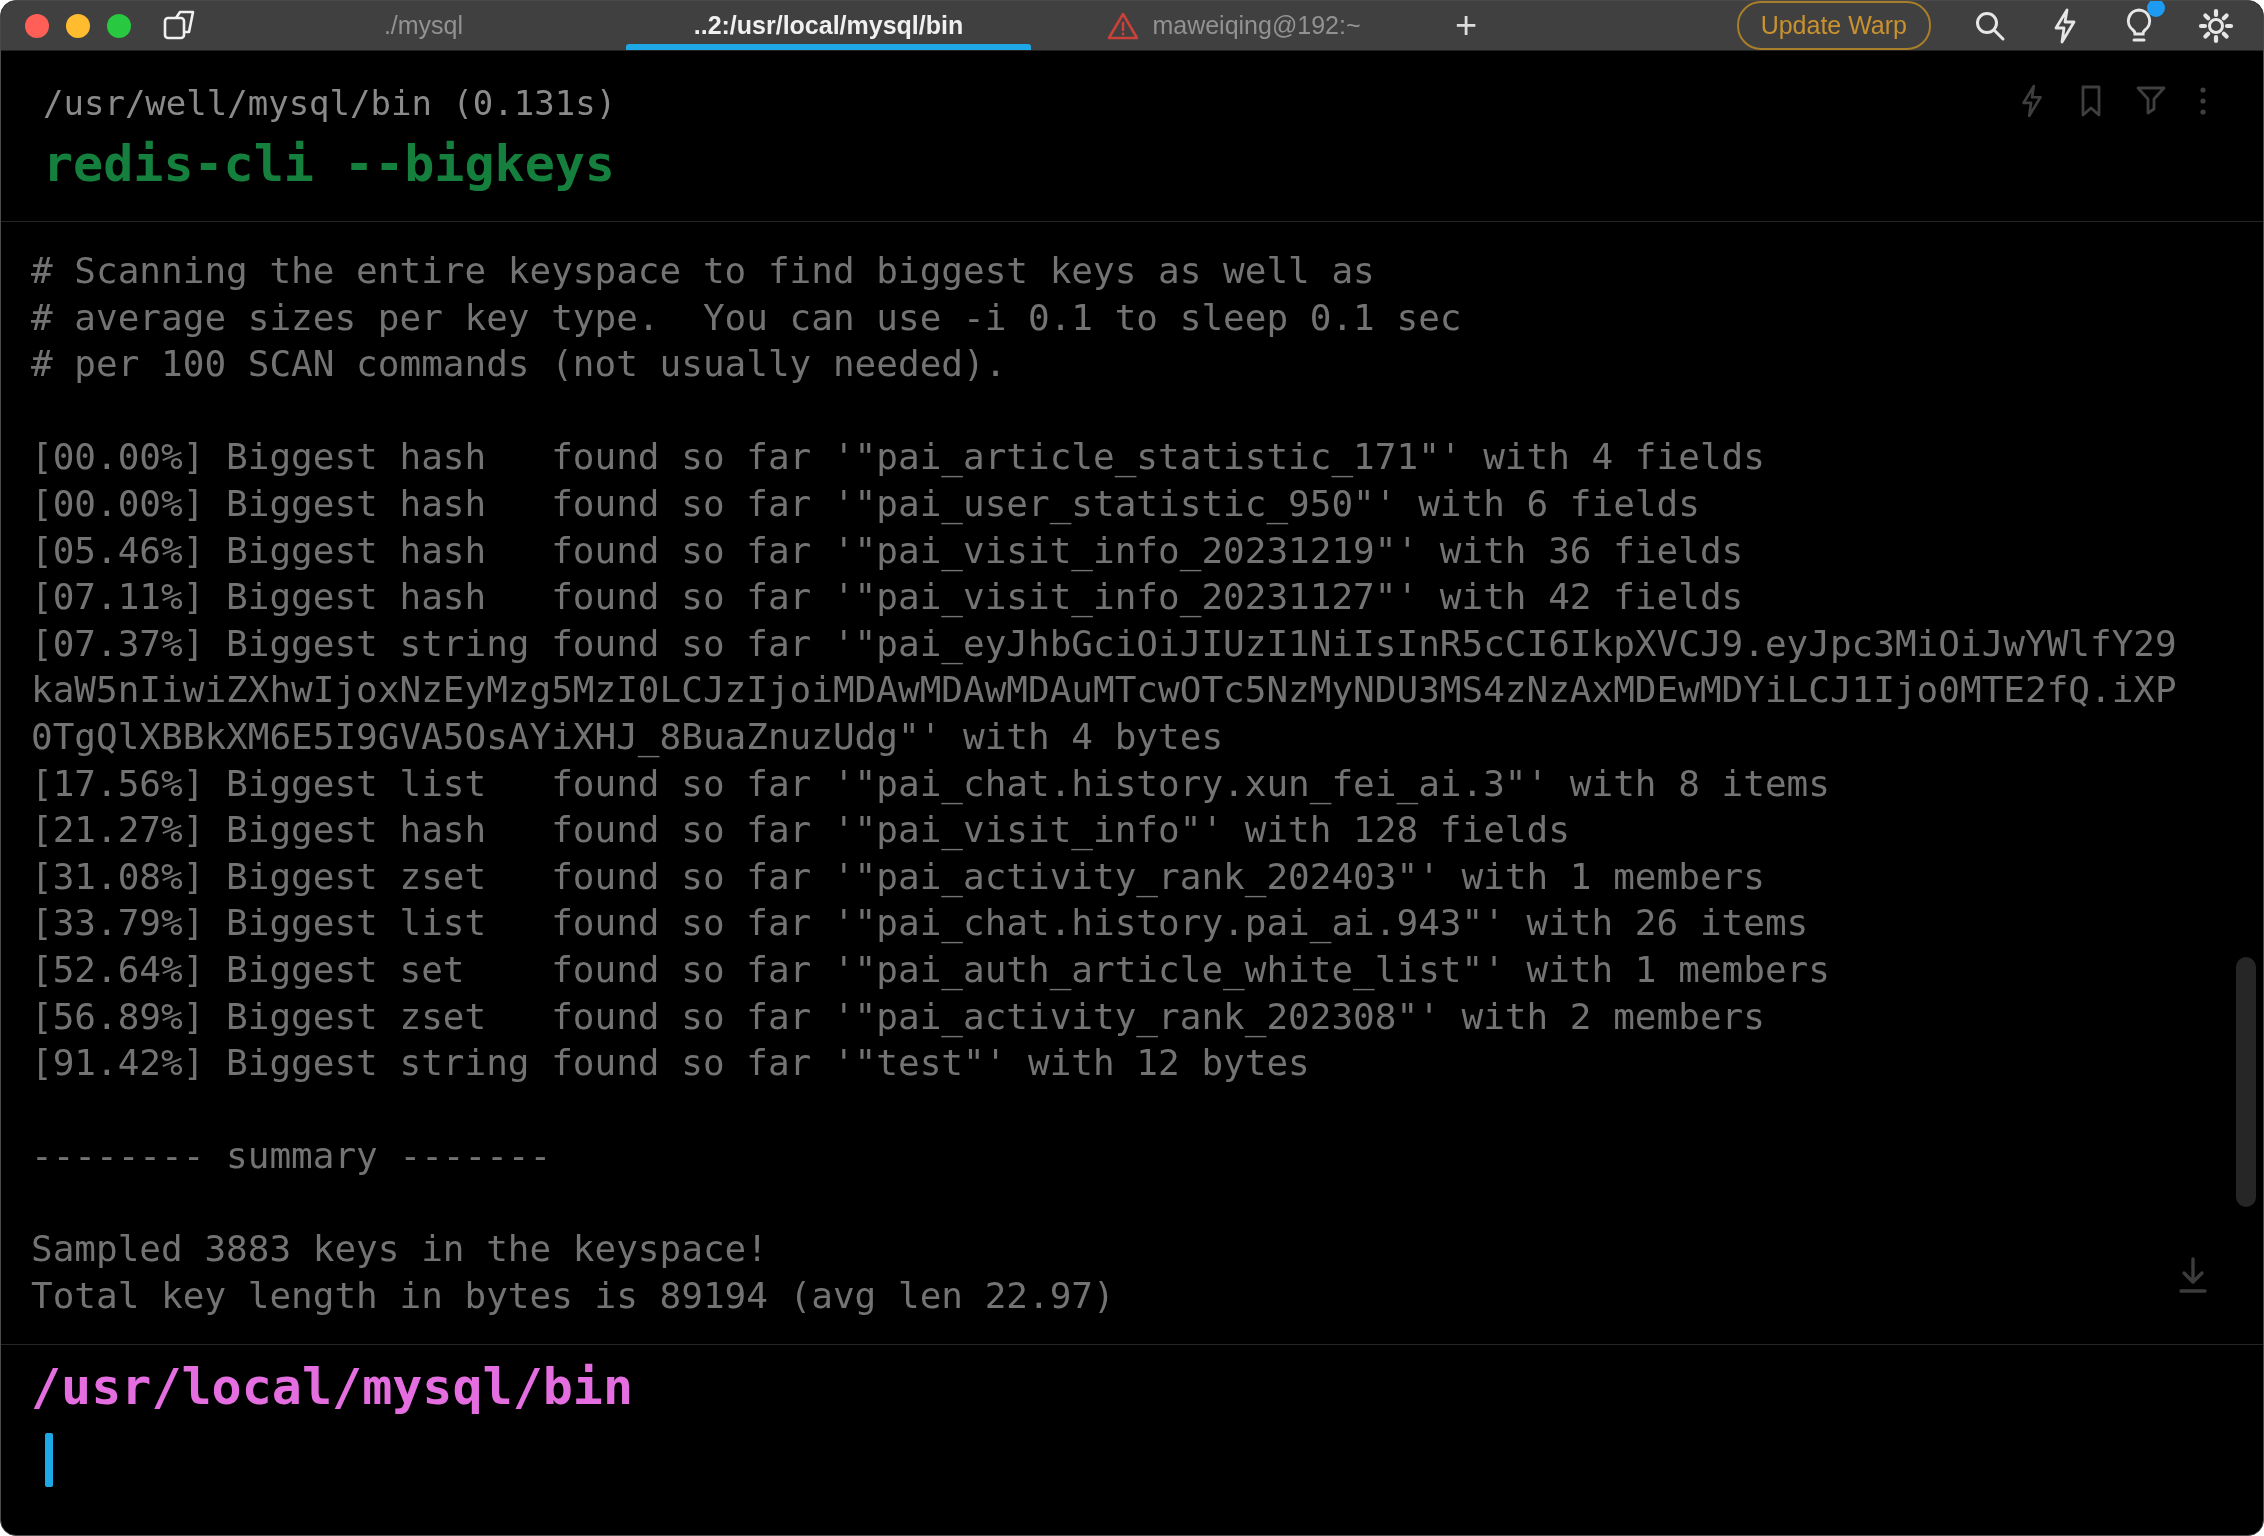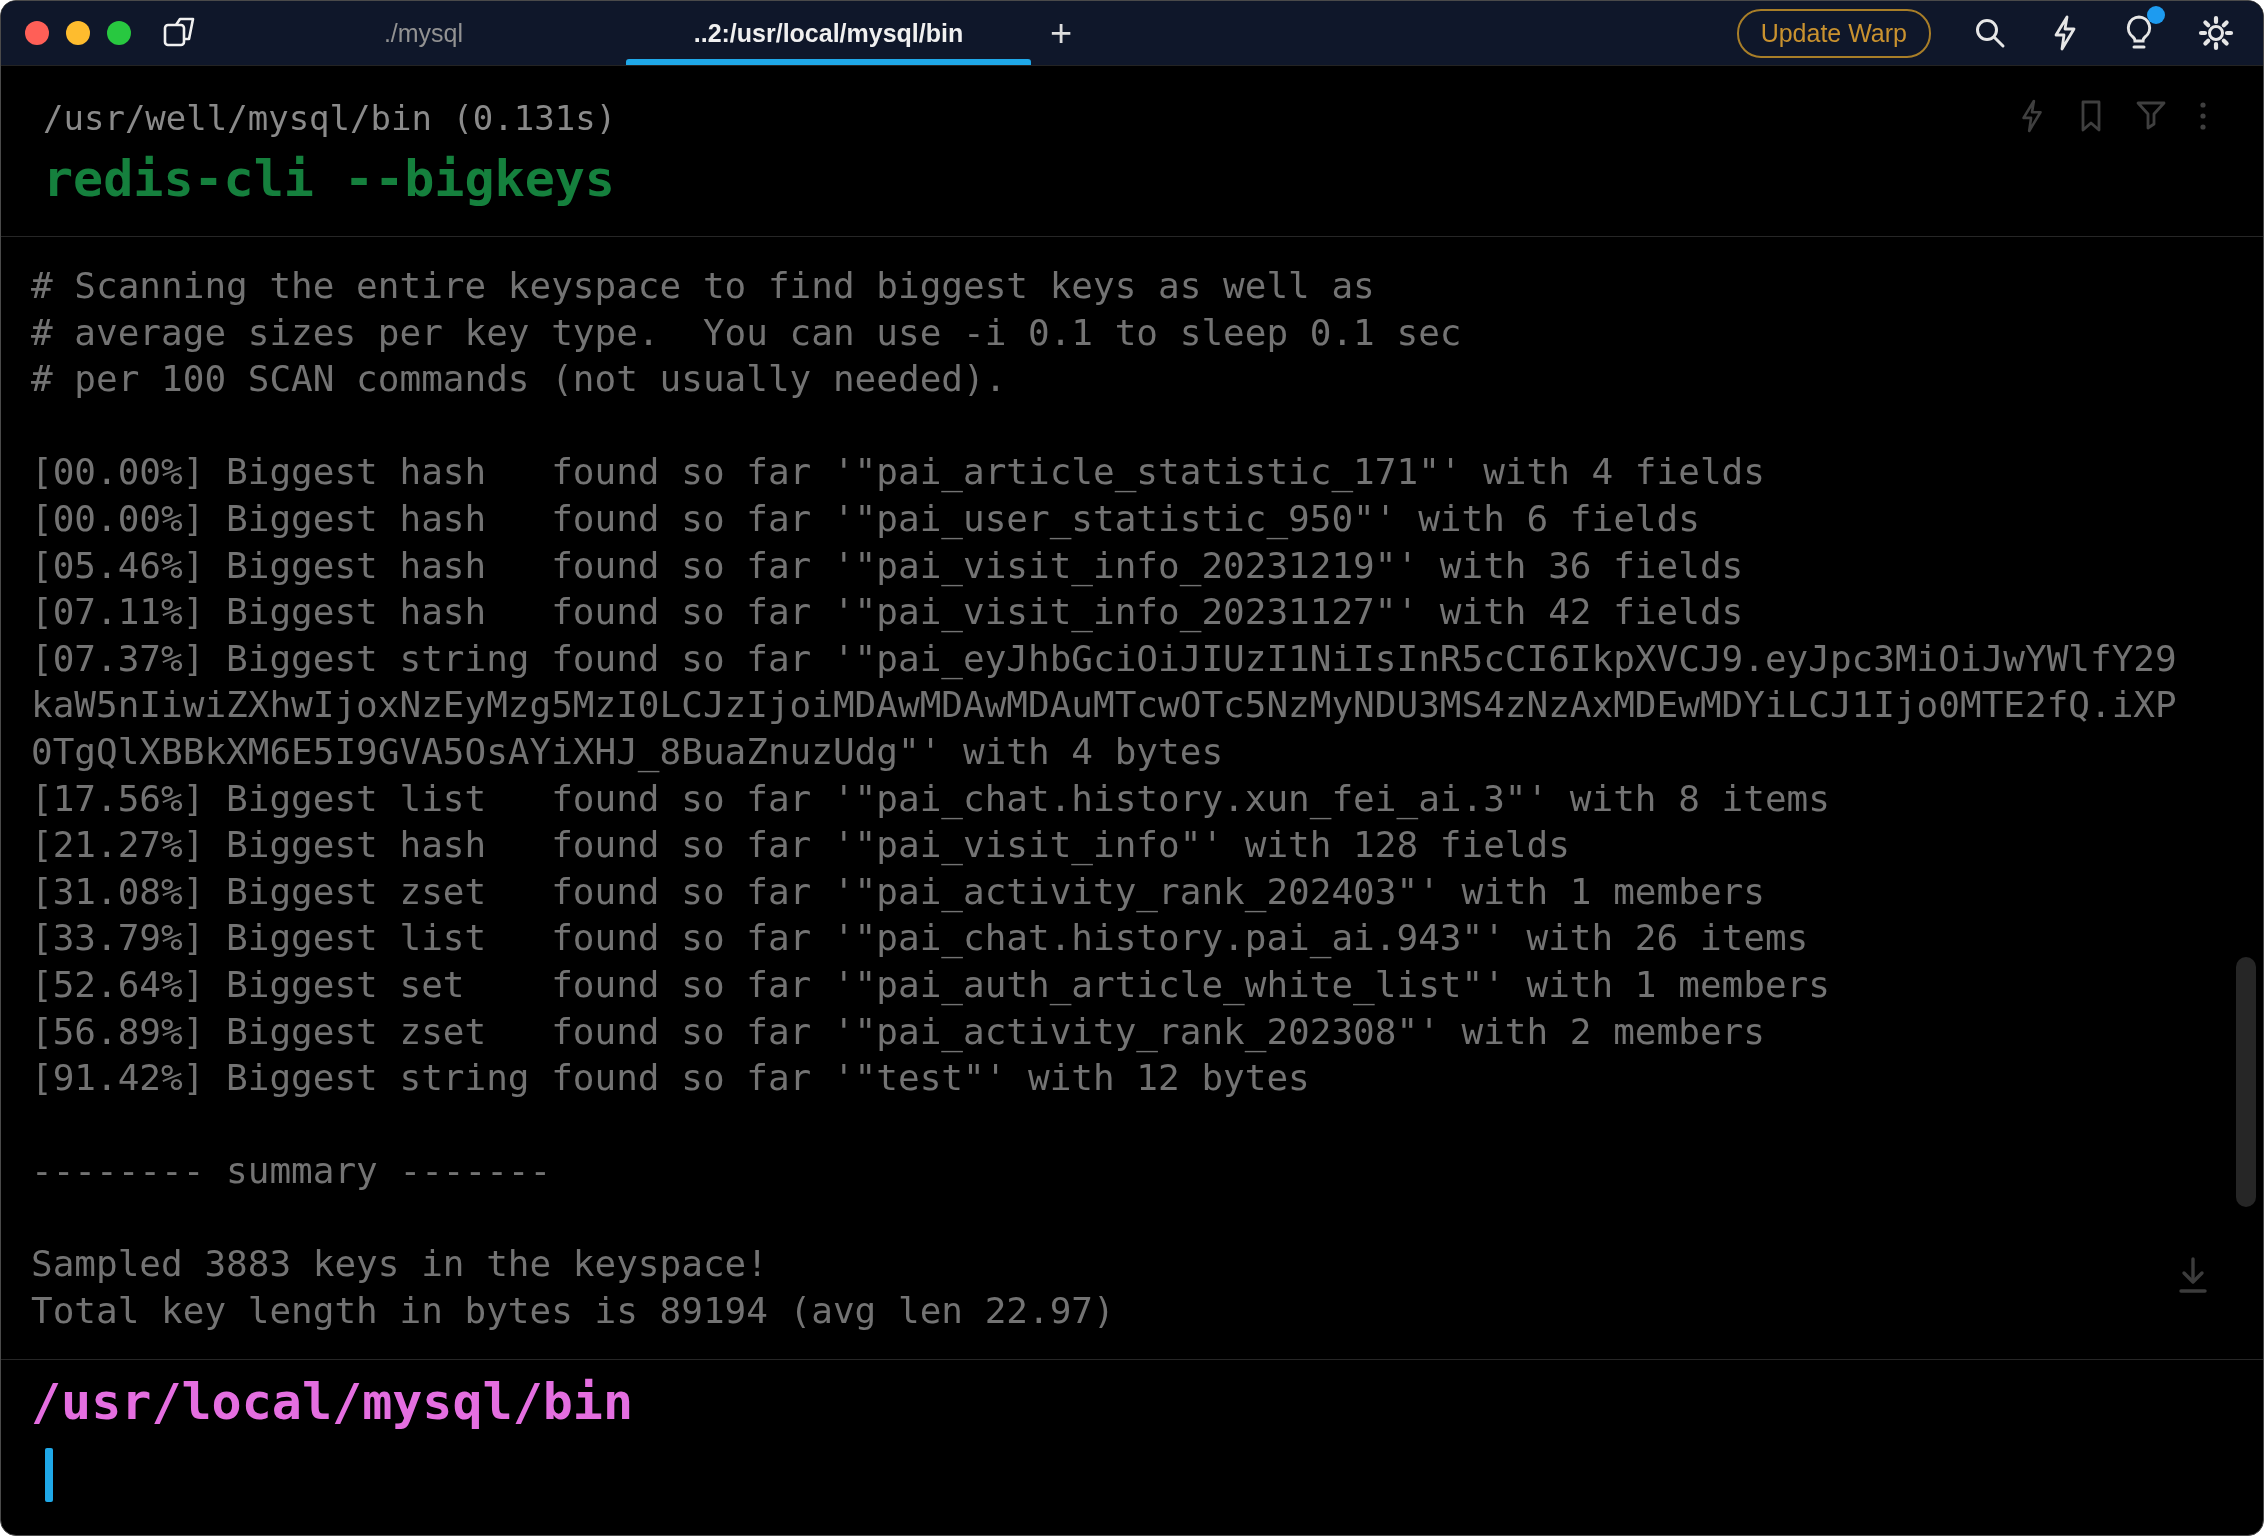--- a/index.html
+++ b/index.html
@@ -5,22 +5,22 @@
   * { margin:0; padding:0; box-sizing:border-box; }
   html,body { background:#ffffff; width:2264px; height:1536px; overflow:hidden; }
   .window {
     position:relative; width:2264px; height:1536px;
     background:#000000; border-radius:16px; overflow:hidden;
     border:1px solid #4a4a4a;
     font-family:"Liberation Sans", sans-serif;
   }
   
   .tabbar {
-    height:65px; display:flex; align-items:center;
-    border-bottom:1px solid #232323; background:#0f172a;
+    height:50px; display:flex; align-items:center;
+    border-bottom:1px solid #232323; background:#404040;
   }
   .traffic { display:flex; gap:17px; margin-left:24px; }
   .tl { width:24px; height:24px; border-radius:50%; }
   .tl.red{ background:#FF5F57; } .tl.yellow{ background:#FEBC2E; } .tl.green{ background:#28C840; }
   .panes { margin-left:30px; display:flex; align-items:center; }
   .tabs { display:flex; margin-left:22px; height:100%; align-items:stretch; }
   .tab {
     width:405px; display:flex; align-items:center; justify-content:center;
     gap:12px; position:relative; color:#929292; font-size:25px; cursor:default;
   }
@@ -87,20 +87,30 @@
       </svg>
     </div>
 
     <div class="tabs">
       <div class="tab">
         <span>./mysql</span>
       </div>
       <div class="tab active">
         <span>..2:/usr/local/mysql/bin</span>
         <div class="underline"></div>
+      </div>
+      <div class="tab">
+        <span style="display:flex;">
+          <svg width="34" height="32" viewBox="0 0 34 32" fill="none" stroke="#C8423A" stroke-width="2.6" stroke-linejoin="round">
+            <path d="M17 4 L31 28 H3 Z"></path>
+            <line x1="17" y1="13" x2="17" y2="20" stroke-linecap="round"></line>
+            <circle cx="17" cy="24" r="1.4" fill="#C8423A" stroke="none"></circle>
+          </svg>
+        </span>
+        <span>maweiqing@192:~</span>
       </div>
       <div class="newtab">
         <span>+</span>
       </div>
     </div>
 
     <div class="tb-right">
       <div class="update-pill">Update Warp</div>
       <div class="ticon">
         <svg width="36" height="36" viewBox="0 0 36 36" fill="none" stroke="#E6E6E6" stroke-width="3" stroke-linecap="round">

